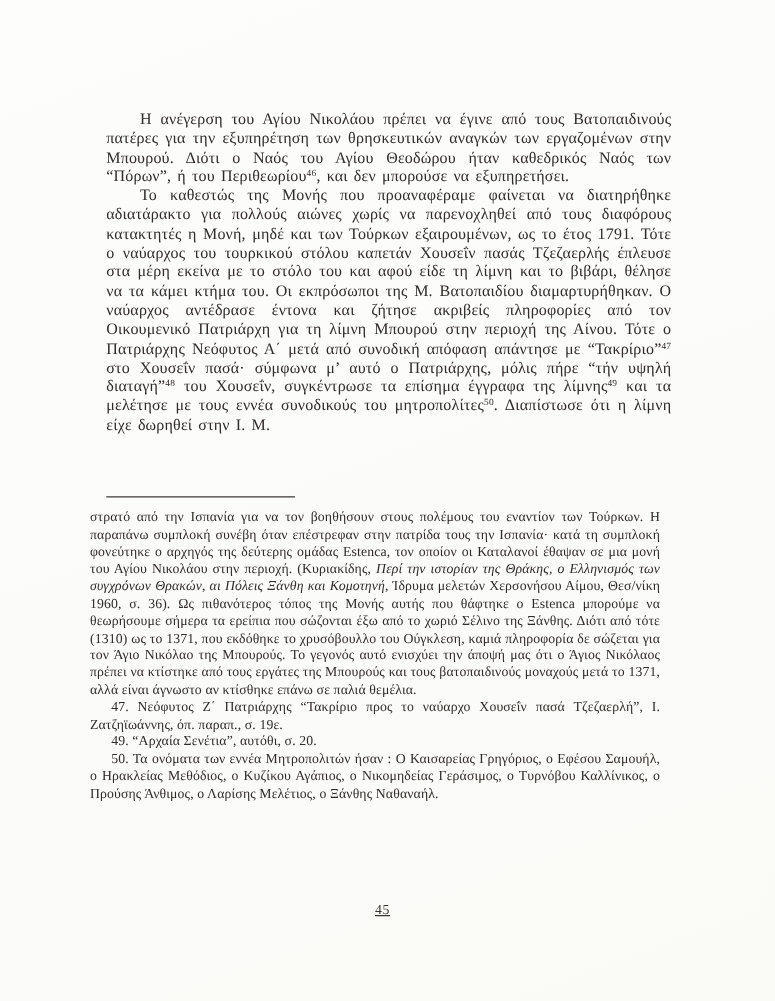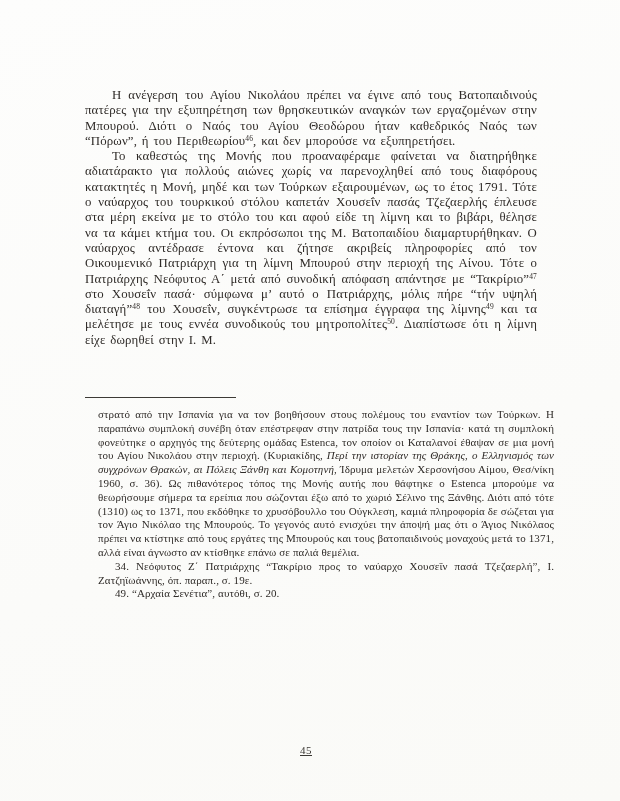--- a/index.html
+++ b/index.html
@@ -36,21 +36,21 @@
     left: 85px;
     top: 397px;
     width: 151px;
     height: 0;
     border: none;
     border-top: 1.5px solid #3d3a36;
     margin: 0;
   }
   .footnotes {
     position: absolute;
-    left: 98px;
+    left: 72px;
     top: 408px;
     width: 456px;
   }
   .fn {
     margin: 0;
     font-size: 11px;
     line-height: 13.8px;
     text-align: justify;
     letter-spacing: 0.1px;
   }
@@ -59,21 +59,21 @@
   sup {
     font-size: 7.5px;
     line-height: 0;
     vertical-align: baseline;
     position: relative;
     top: -4px;
   }
   .page-number {
     position: absolute;
     left: 0;
-    top: 744px;
+    top: 722px;
     width: 612px;
     text-align: center;
     font-size: 11px;
     letter-spacing: 0.5px;
     color: #3a3733;
     text-decoration: underline;
   }
 </style>
 </head>
 <body>
@@ -82,19 +82,20 @@
 
   <main class="main-text">
     <p class="para indent"><span>Η ανέγερση του Αγίου Νικολάου πρέπει να έγινε από τους Βατοπαιδινούς πατέρες για την εξυπηρέτηση των θρησκευτικών αναγκών των εργαζομένων στην Μπουρού. Διότι ο Ναός του Αγίου Θεοδώρου ήταν καθεδρικός Ναός των “Πόρων”, ή του Περιθεωρίου</span><sup>46</sup><span>, και δεν μπορούσε να εξυπηρετήσει.</span></p>
     <p class="para indent"><span>Το καθεστώς της Μονής που προαναφέραμε φαίνεται να διατηρήθηκε αδιατάρακτο για πολλούς αιώνες χωρίς να παρενοχληθεί από τους διαφόρους κατακτητές η Μονή, μηδέ και των Τούρκων εξαιρουμένων, ως το έτος 1791. Τότε ο ναύαρχος του τουρκικού στόλου καπετάν Χουσεΐν πασάς Τζεζαερλής έπλευσε στα μέρη εκείνα με το στόλο του και αφού είδε τη λίμνη και το βιβάρι, θέλησε να τα κάμει κτήμα του. Οι εκπρόσωποι της Μ. Βατοπαιδίου διαμαρτυρήθηκαν. Ο ναύαρχος αντέδρασε έντονα και ζήτησε ακριβείς πληροφορίες από τον Οικουμενικό Πατριάρχη για τη λίμνη Μπουρού στην περιοχή της Αίνου. Τότε ο Πατριάρχης Νεόφυτος Α΄ μετά από συνοδική απόφαση απάντησε με “Τακρίριο”</span><sup>47</sup><span> στο Χουσεΐν πασά· σύμφωνα μ’ αυτό ο Πατριάρχης, μόλις πήρε “τήν υψηλή διαταγή”</span><sup>48</sup><span> του Χουσεΐν, συγκέντρωσε τα επίσημα έγγραφα της λίμνης</span><sup>49</sup><span> και τα μελέτησε με τους εννέα συνοδικούς του μητροπολίτες</span><sup>50</sup><span>. Διαπίστωσε ότι η λίμνη είχε δωρηθεί στην Ι. Μ.</span></p>
   </main>
 
   <hr class="footnote-rule">
 
   <section class="footnotes">
     <p class="fn cont"><span>στρατό από την Ισπανία για να τον βοηθήσουν στους πολέμους του εναντίον των Τούρκων. Η παραπάνω συμπλοκή συνέβη όταν επέστρεφαν στην πατρίδα τους την Ισπανία· κατά τη συμπλοκή φονεύτηκε ο αρχηγός της δεύτερης ομάδας Estenca, τον οποίον οι Καταλανοί έθαψαν σε μια μονή του Αγίου Νικολάου στην περιοχή. (Κυριακίδης, </span><i>Περί την ιστορίαν της Θράκης, ο Ελληνισμός των συγχρόνων Θρακών, αι Πόλεις Ξάνθη και Κομοτηνή</i><span>, Ίδρυμα μελετών Χερσονήσου Αίμου, Θεσ/νίκη 1960, σ. 36). Ως πιθανότερος τόπος της Μονής αυτής που θάφτηκε ο Estenca μπορούμε να θεωρήσουμε σήμερα τα ερείπια που σώζονται έξω από το χωριό Σέλινο της Ξάνθης. Διότι από τότε (1310) ως το 1371, που εκδόθηκε το χρυσόβουλλο του Ούγκλεση, καμιά πληροφορία δε σώζεται για τον Άγιο Νικόλαο της Μπουρούς. Το γεγονός αυτό ενισχύει την άποψή μας ότι ο Άγιος Νικόλαος πρέπει να κτίστηκε από τους εργάτες της Μπουρούς και τους βατοπαιδινούς μοναχούς μετά το 1371, αλλά είναι άγνωστο αν κτίσθηκε επάνω σε παλιά θεμέλια.</span></p>
-    <p class="fn item"><span>34. Νεόφυτος Ζ΄ Πατριάρχης “Τακρίριο προς το ναύαρχο Χουσεΐν πασά Τζεζαερλή”, Ι. Ζατζηϊωάννης, όπ. παραπ., σ. 19ε.</span></p>
+    <p class="fn item"><span>47. Νεόφυτος Ζ΄ Πατριάρχης “Τακρίριο προς το ναύαρχο Χουσεΐν πασά Τζεζαερλή”, Ι. Ζατζηϊωάννης, όπ. παραπ., σ. 19ε.</span></p>
     <p class="fn item"><span>49. “Αρχαία Σενέτια”, αυτόθι, σ. 20.</span></p>
+    <p class="fn item"><span>50. Τα ονόματα των εννέα Μητροπολιτών ήσαν : Ο Καισαρείας Γρηγόριος, ο Εφέσου Σαμουήλ, ο Ηρακλείας Μεθόδιος, ο Κυζίκου Αγάπιος, ο Νικομηδείας Γεράσιμος, ο Τυρνόβου Καλλίνικος, ο Προύσης Άνθιμος,  ο Λαρίσης Μελέτιος, ο Ξάνθης Ναθαναήλ.</span></p>
   </section>
 
   <div class="page-number">45</div>
 
 </div>
 
 </body></html>

